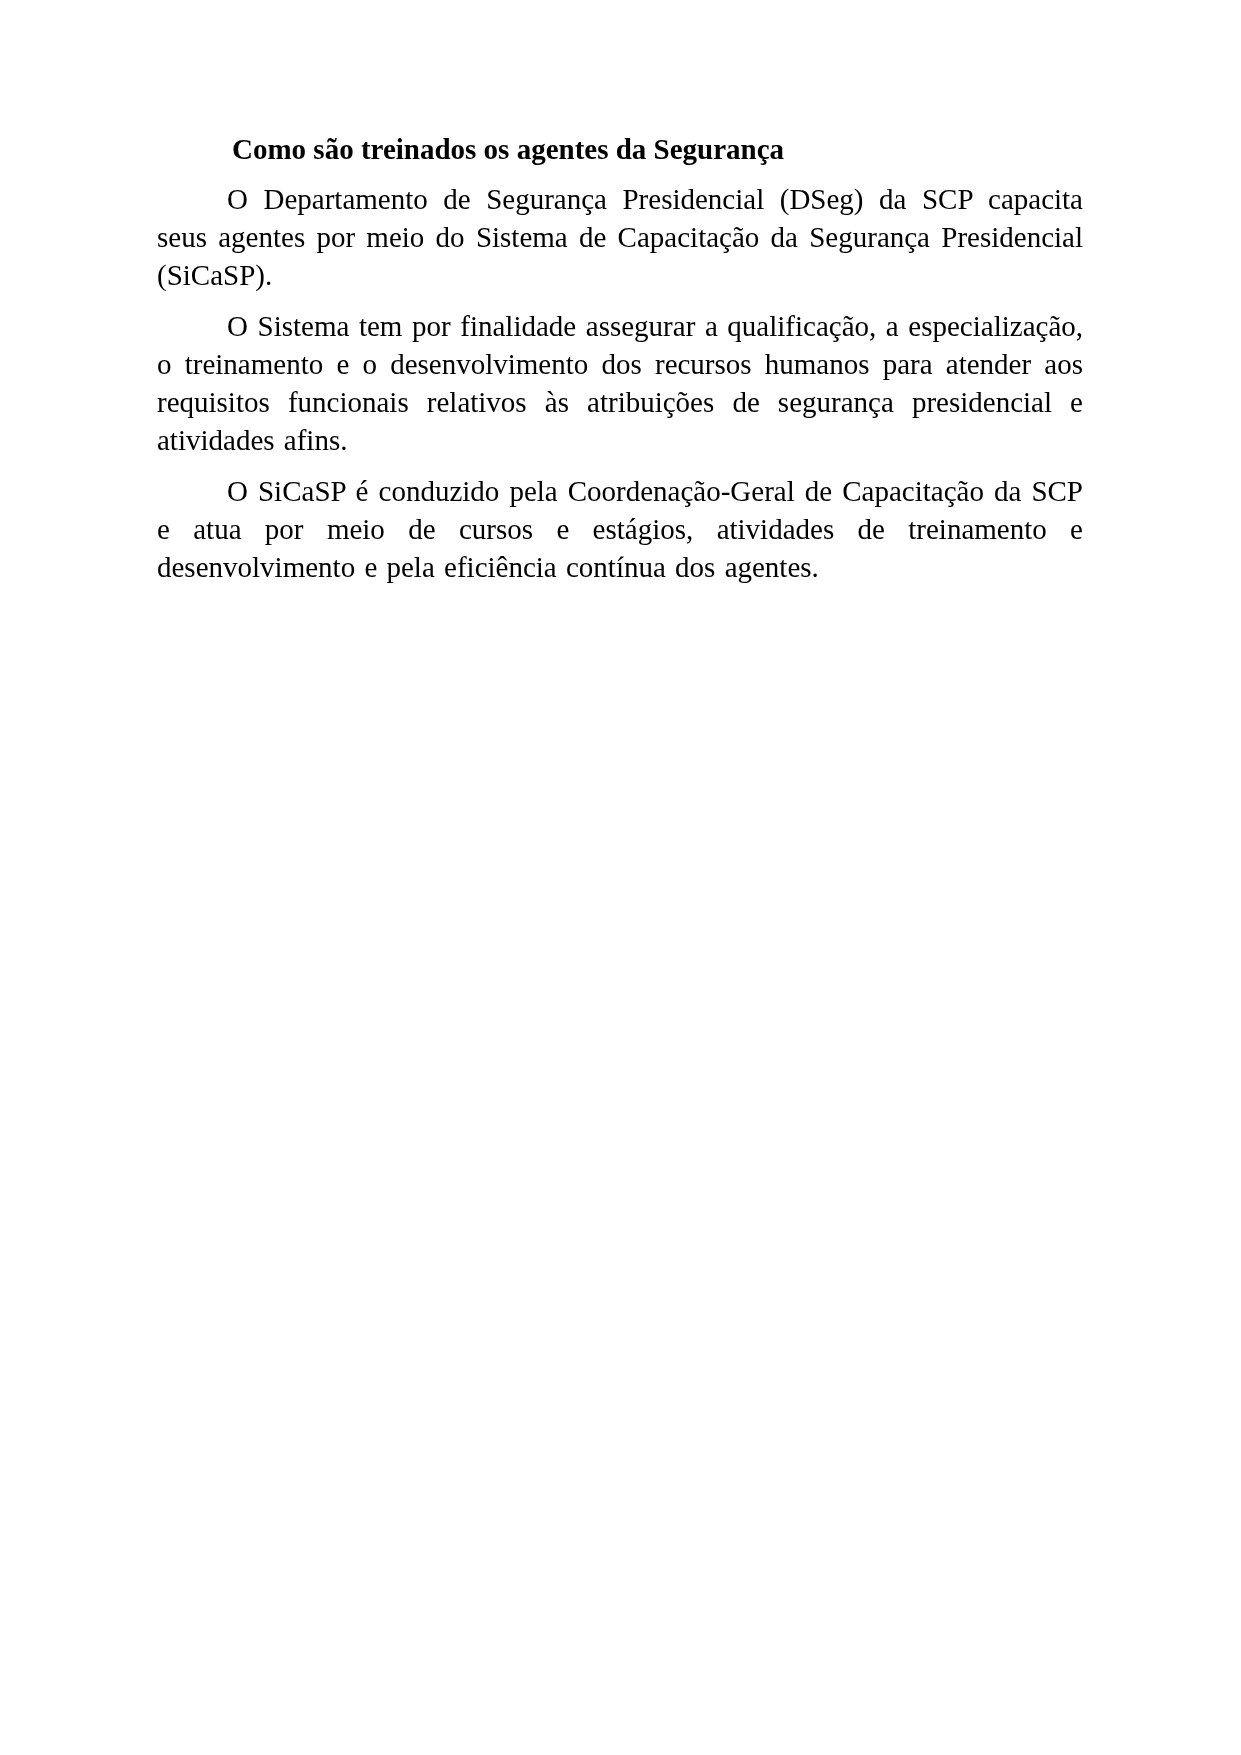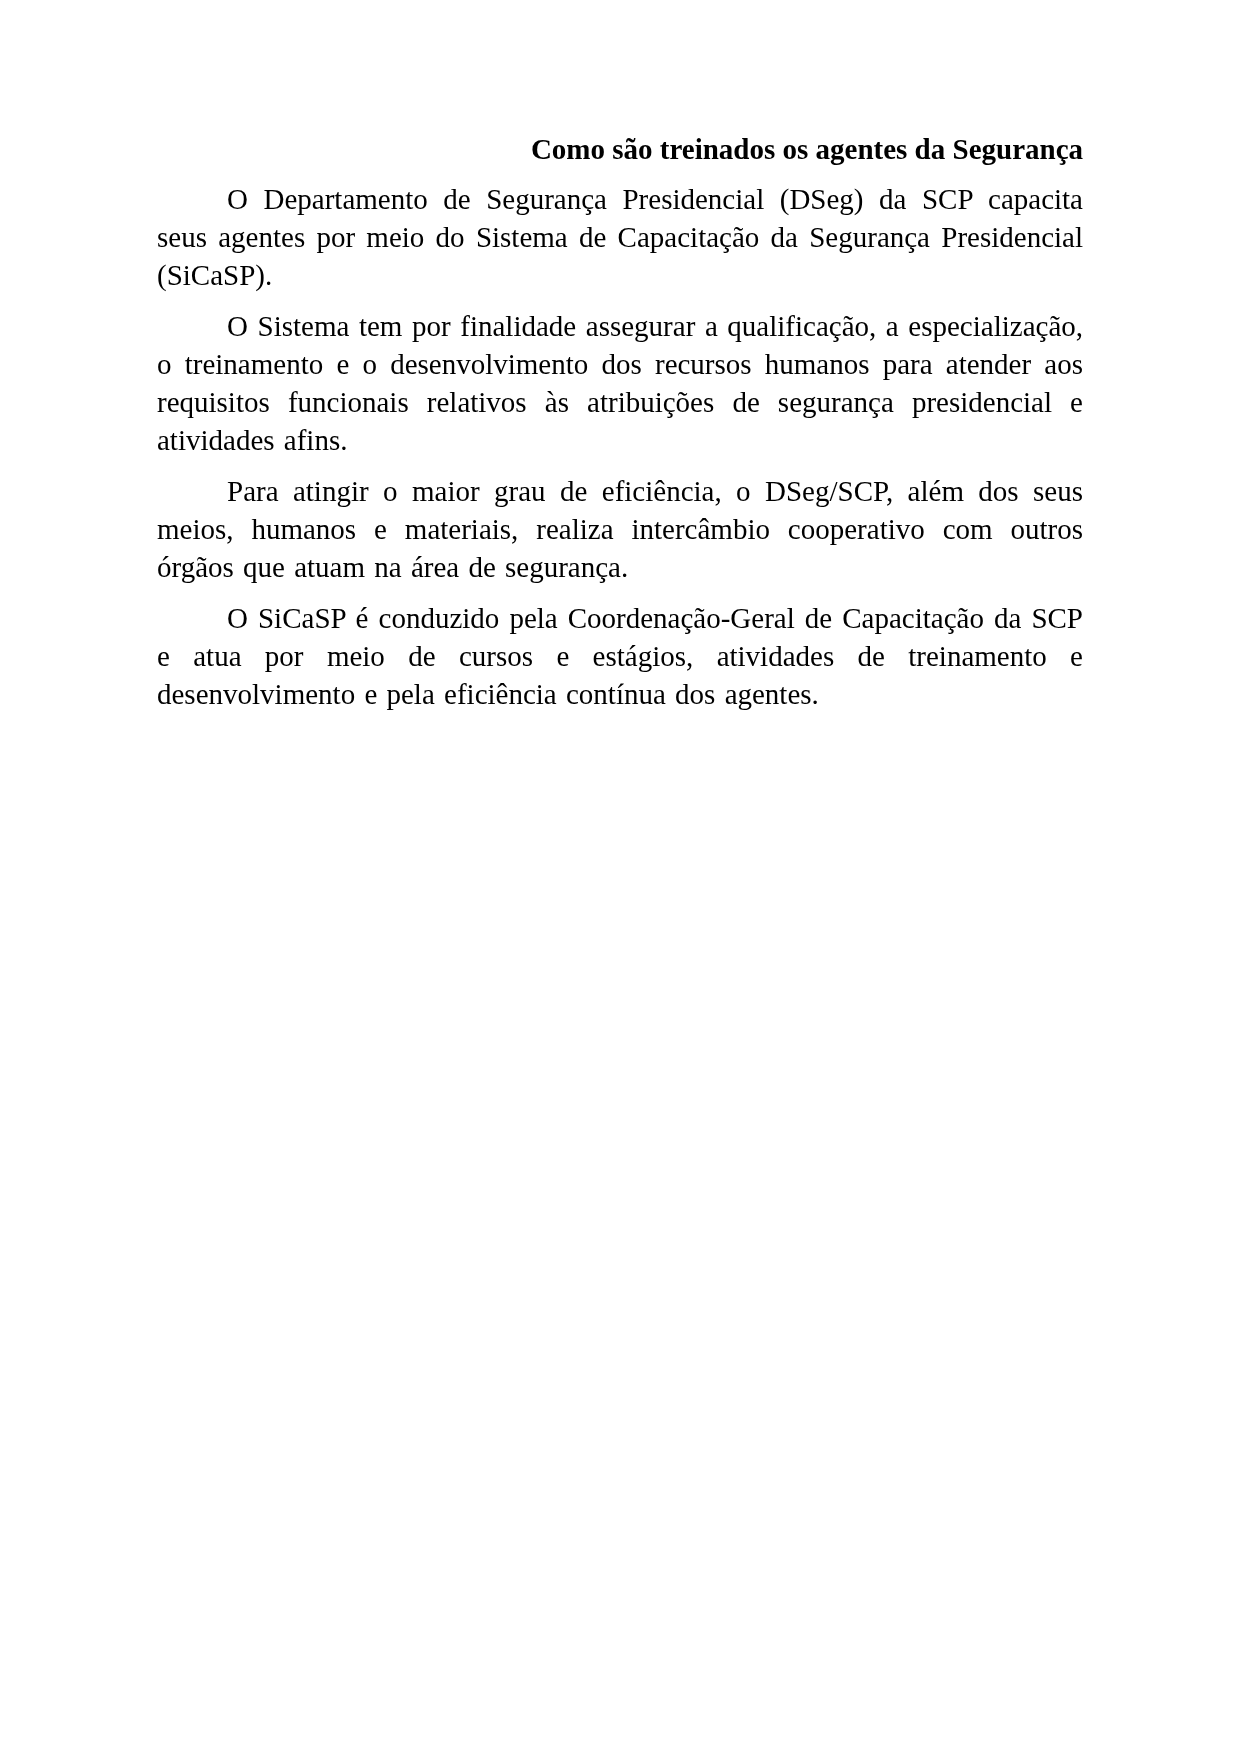--- a/index.html
+++ b/index.html
@@ -16,21 +16,21 @@
     font-family: "Liberation Serif", serif;
     box-sizing: border-box;
     padding: 130px 158px 0 157px;
     overflow: hidden;
   }
   .doc-heading {
     font-size: 29px;
     line-height: 38px;
     font-weight: bold;
     margin: 0 0 12px 0;
-    text-align: right;
+    text-align: left;
   }
   .doc-heading .line1 {
     display: block;
     padding-left: 75px;
   }
   .doc-heading .line2 {
     display: block;
   }
   .doc-paragraph {
     font-size: 29px;
@@ -46,16 +46,15 @@
 
 <div class="page">
   <h1 class="doc-heading">
     <span class="line1">Como são treinados os agentes da Segurança</span>
   </h1>
 
   <p class="doc-paragraph">O Departamento de Segurança Presidencial (DSeg) da SCP capacita seus agentes por meio do Sistema de Capacitação da Segurança Presidencial (SiCaSP).</p>
 
   <p class="doc-paragraph">O Sistema tem por finalidade assegurar a qualificação, a especialização, o treinamento e o desenvolvimento dos recursos humanos para atender aos requisitos funcionais relativos às atribuições de segurança presidencial e atividades afins.</p>
 
-  <p class="doc-paragraph">Para atingir o maior grau de eficiência, o DSeg/SCP, além dos seus meios, humanos e materiais, realiza intercâmbio cooperativo com outros órgãos que atuam na área de segurança.</p>
 
   <p class="doc-paragraph">O SiCaSP é conduzido pela Coordenação-Geral de Capacitação da SCP e atua por meio de cursos e estágios, atividades de treinamento e desenvolvimento e pela eficiência contínua dos agentes.</p>
 </div>
 
 </body></html>

